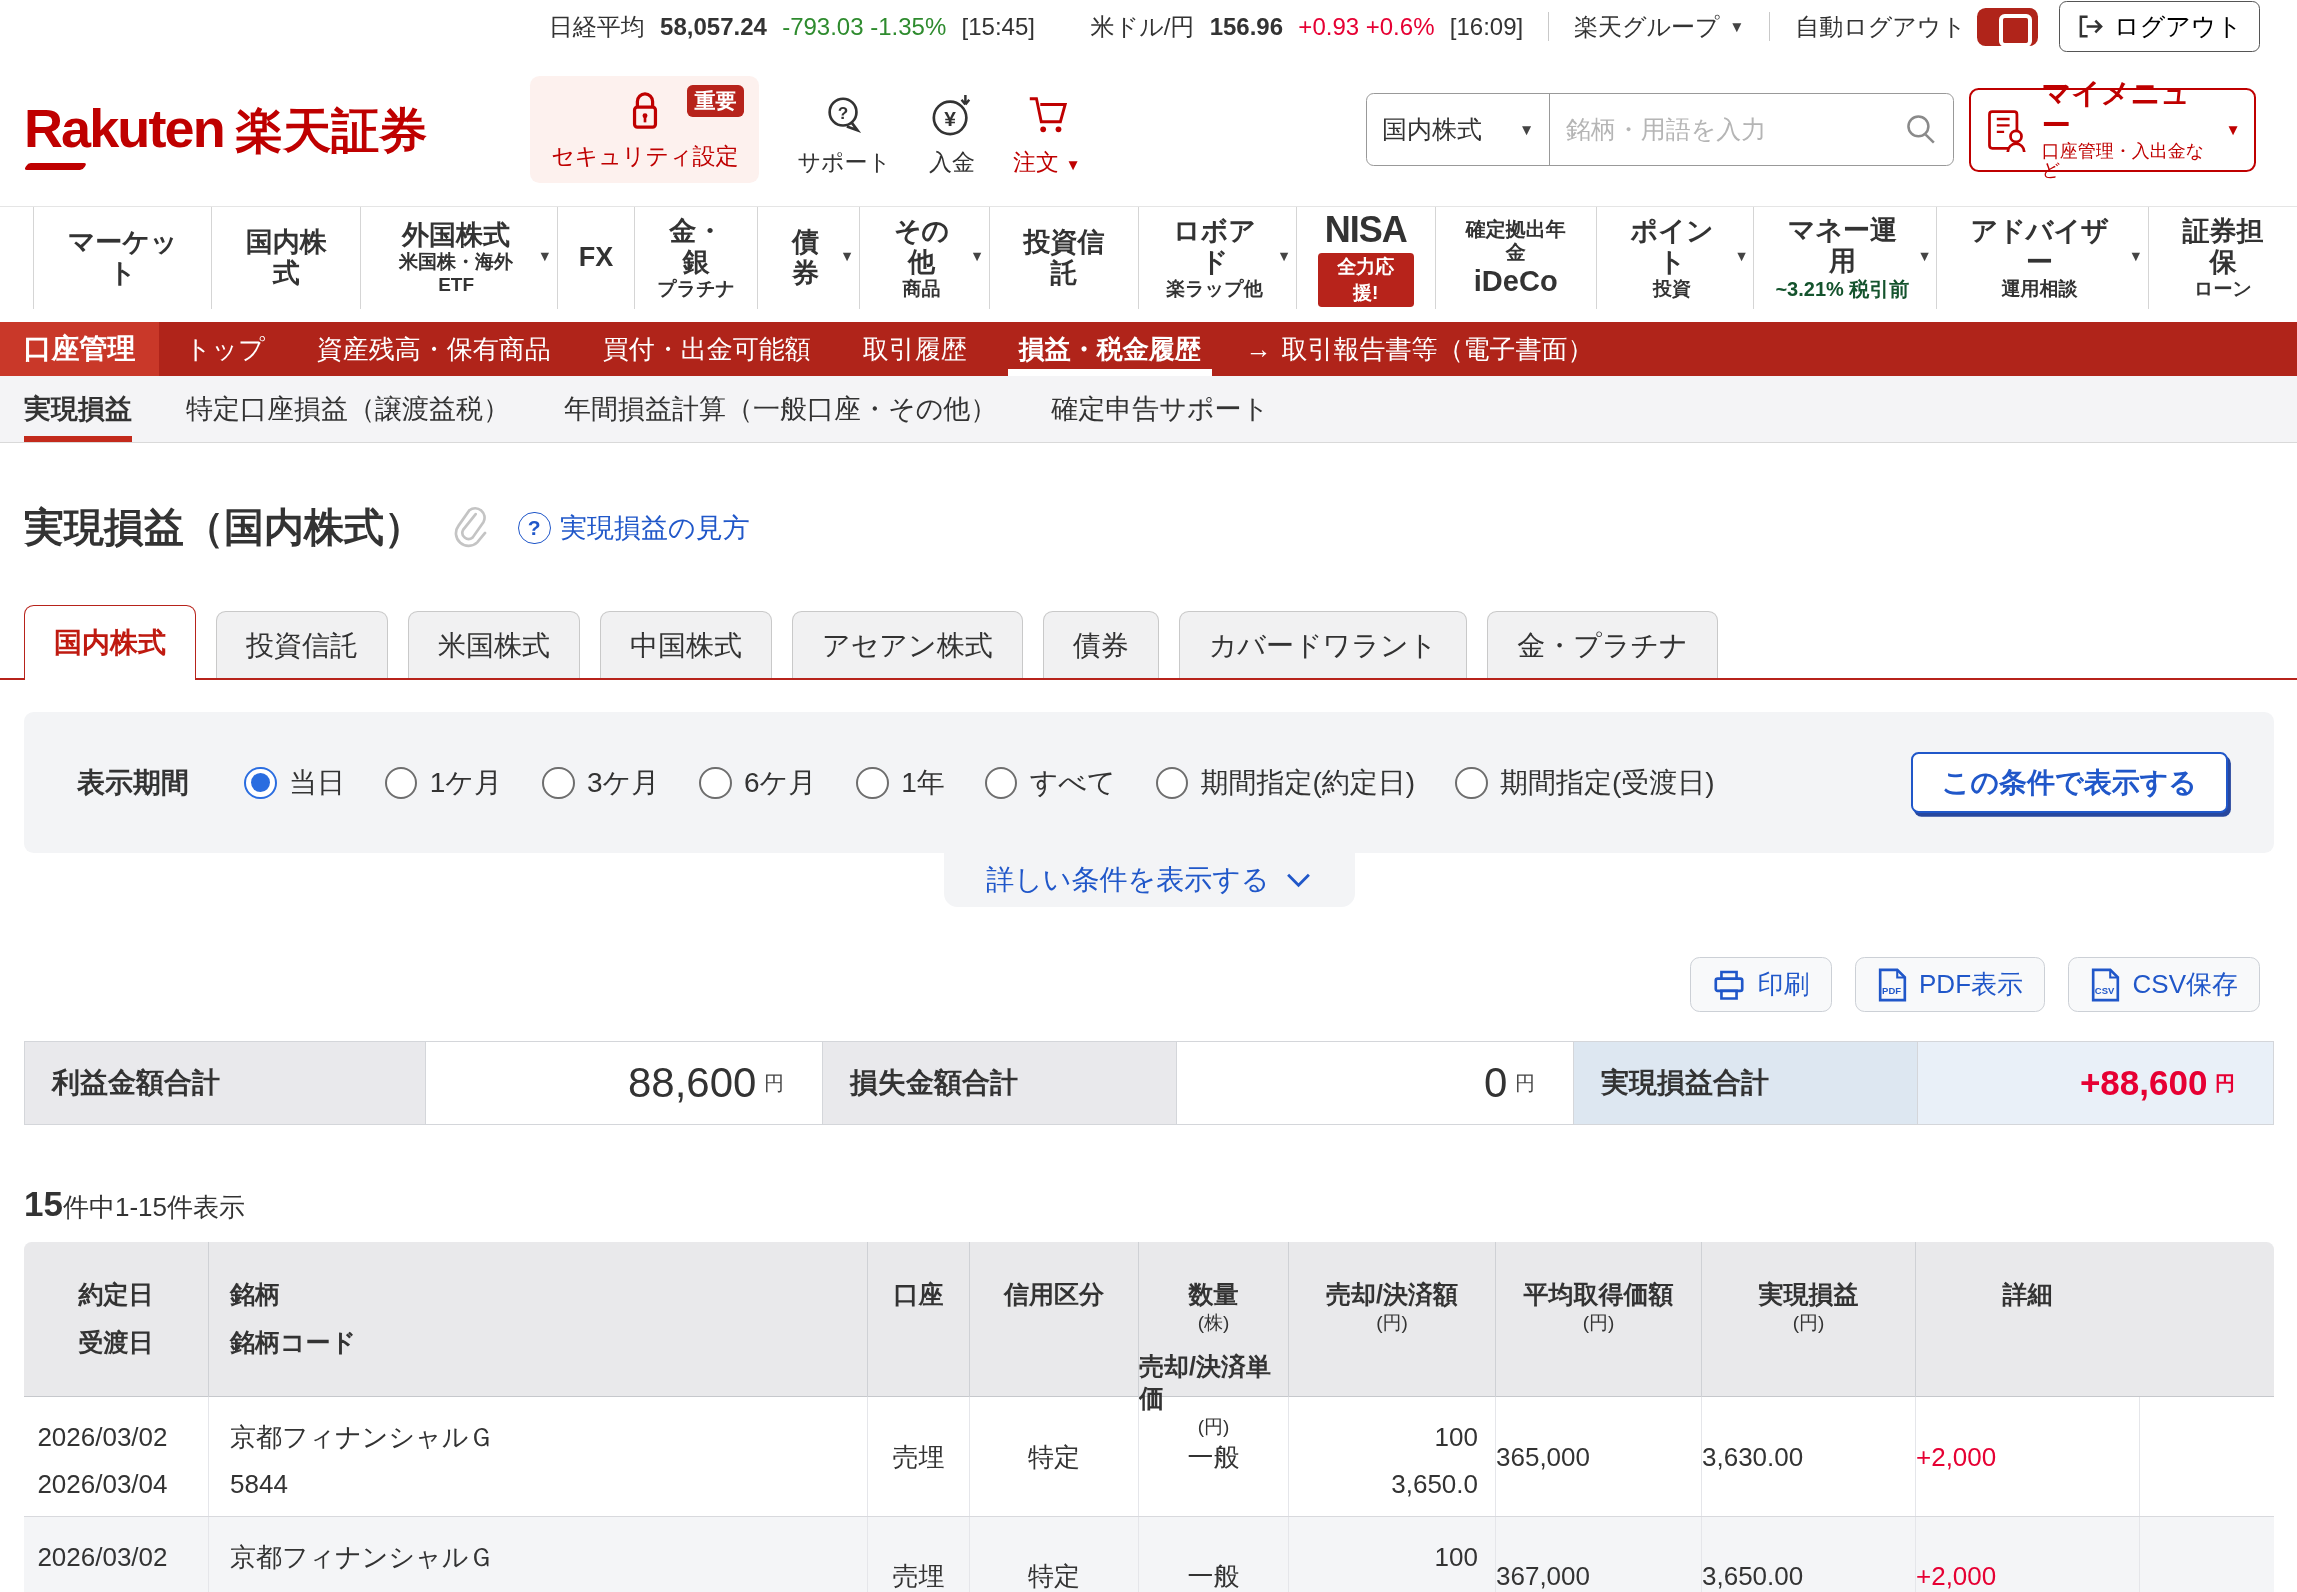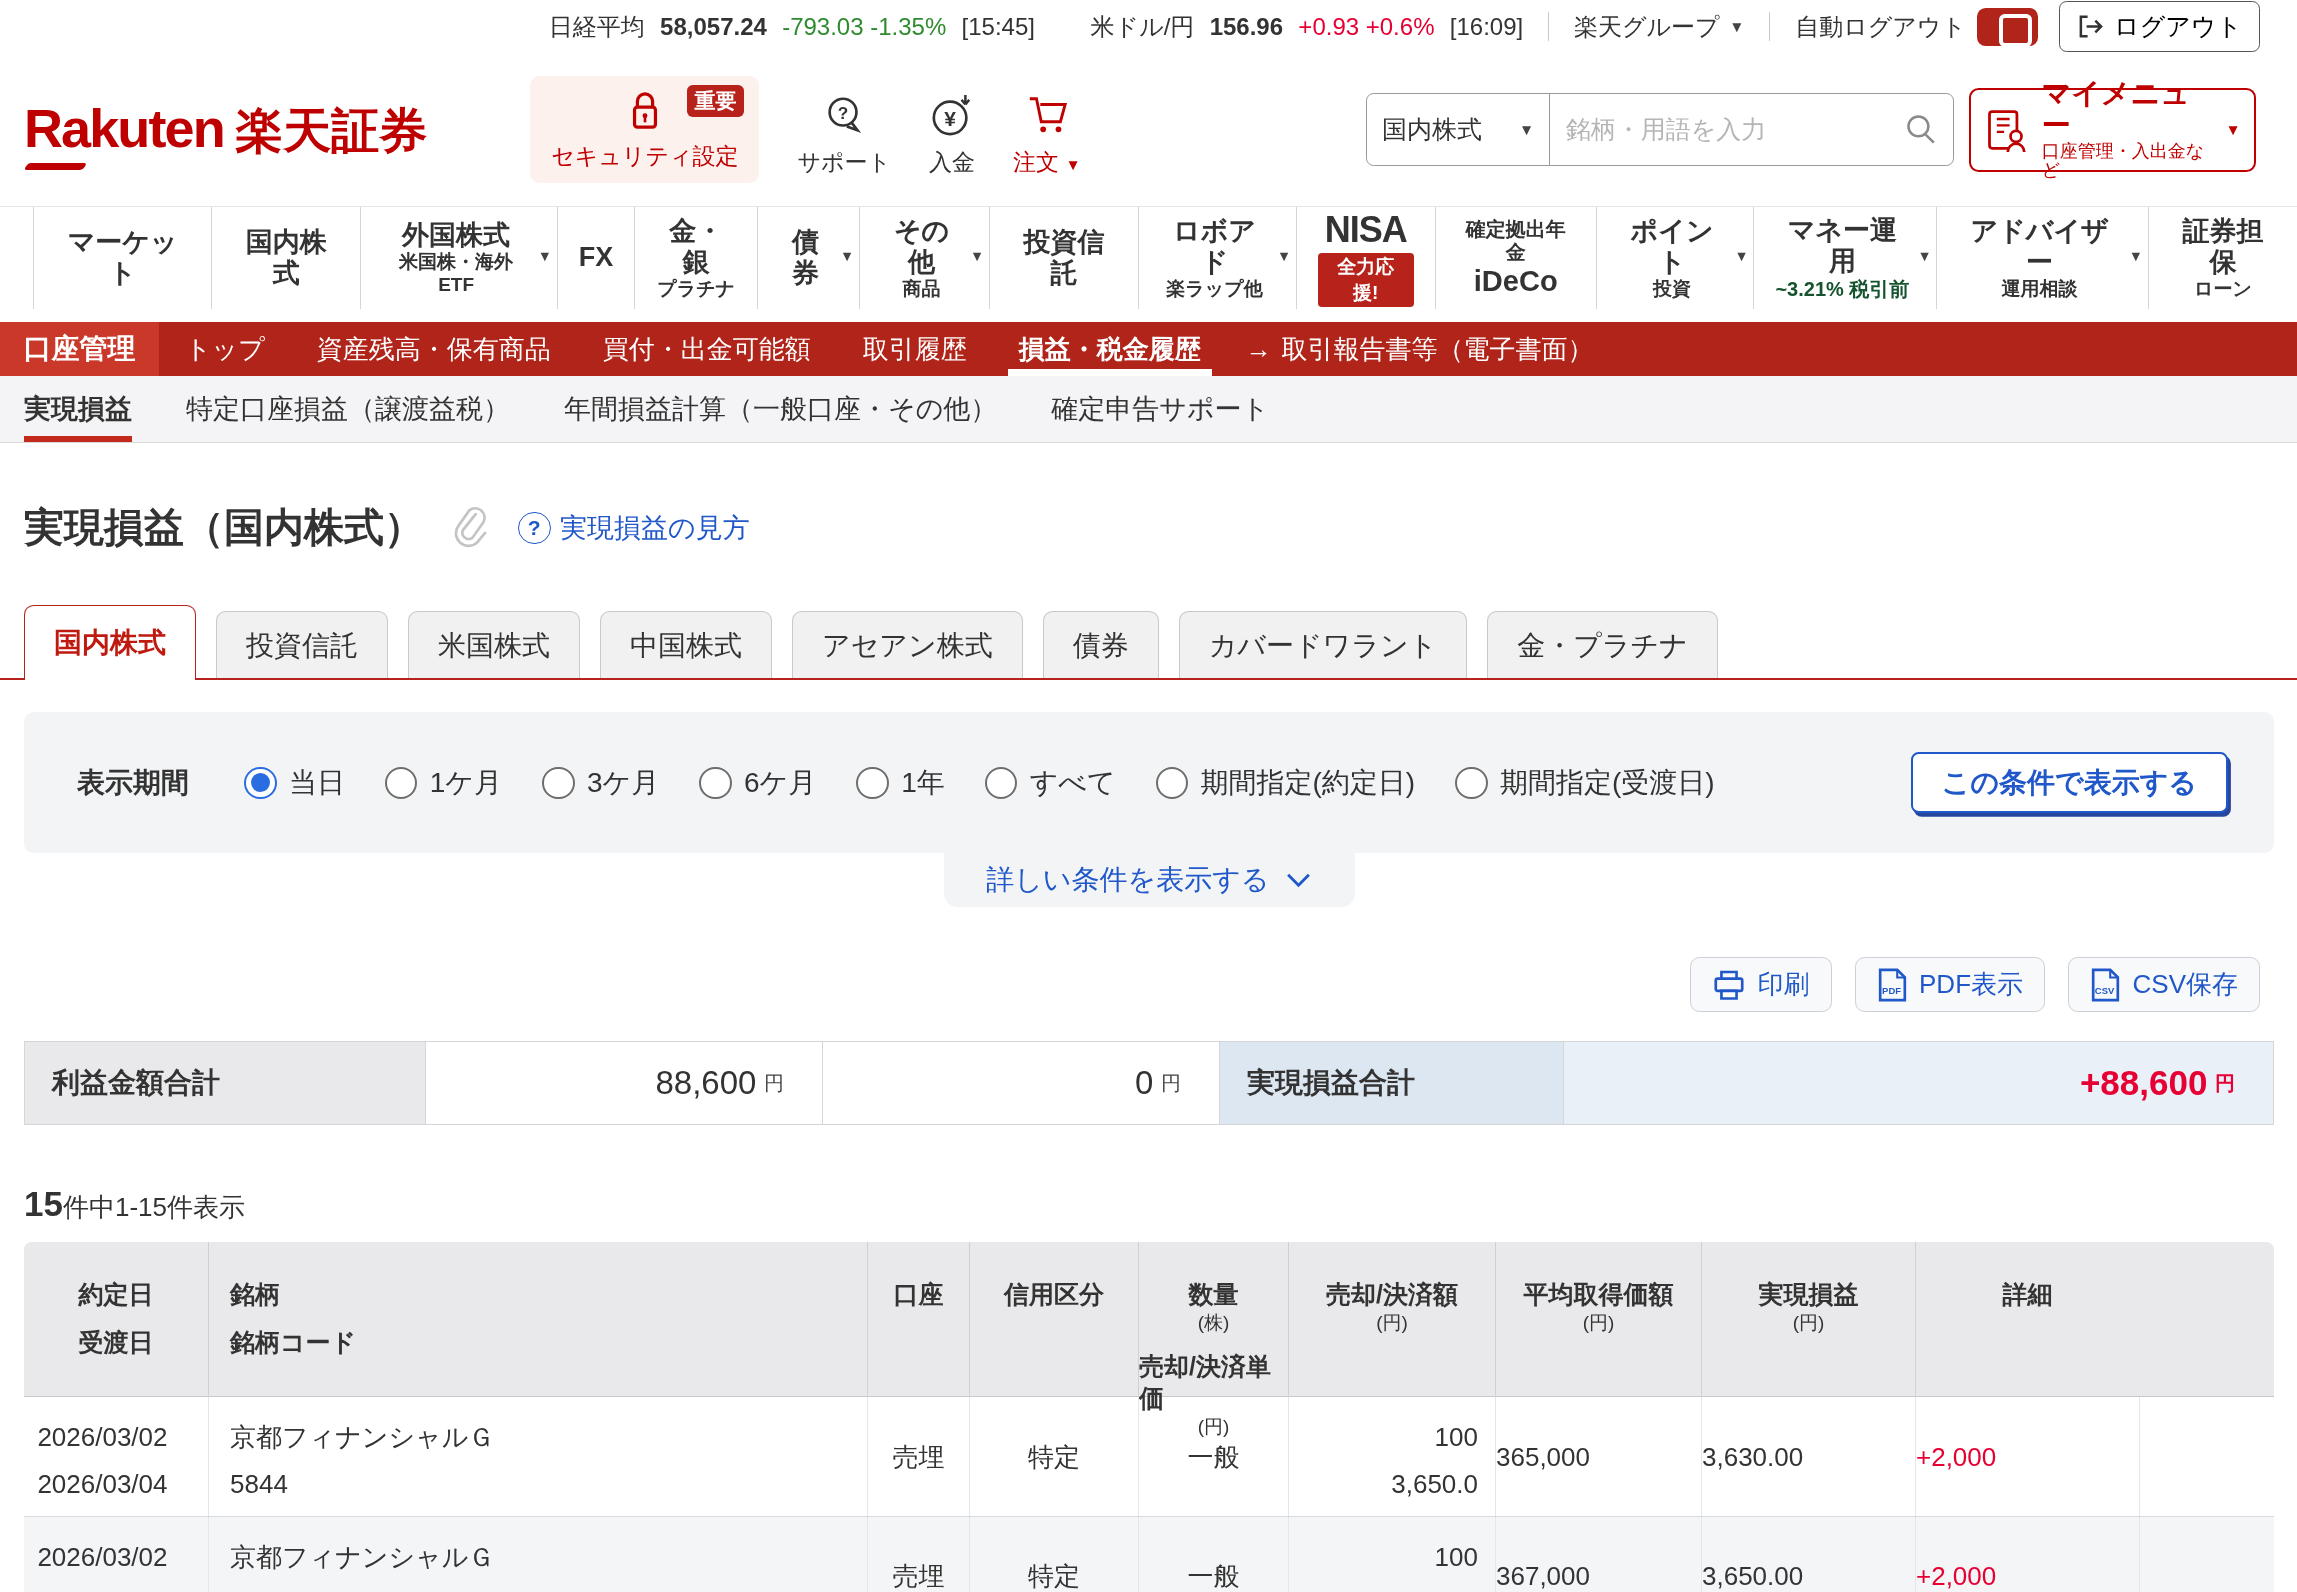--- a/index.html
+++ b/index.html
@@ -116,21 +116,21 @@
   .exp-btn { display:flex; align-items:center; gap:11.5px; padding:0 21px; background:#f8f9fa;
     border:1.9px solid #ccd0d6; border-radius:9.6px; color:#2057c9; font-size:26px; cursor:pointer; font-family:inherit; }
 
   
   .summary { margin:29px 24px 0; height:84px; display:flex; border:1px solid #d4d6da; }
   .sum-label { display:flex; align-items:center; padding-left:27px; font-size:28px; font-weight:bold;
     background:#e9e9ec; border-left:1px solid #d4d6da; }
   .sum-label:first-child { border-left:none; }
   .sum-value { display:flex; align-items:center; justify-content:flex-end; padding-right:38px;
     background:#fff; border-left:1px solid #d4d6da; }
-  .sum-num { font-size:33px; }
+  .sum-num { font-size:42px; }
   .sum-unit { font-size:20px; margin-left:7.6px; color:#444; }
   .w-label1 { width:400px; } .w-value1 { width:397px; }
   .w-label2 { width:354px; } .w-value2 { width:397px; }
   .sum-label.blue { background:#dde7f1; width:344px; }
   .sum-value.blue { background:#e9f0f8; flex:1; }
   .sum-num.red, .sum-unit.red { color:#e60033; font-weight:bold; }
   .sum-num.red { font-size:35px; }
 
   
   .count-row { margin:59px 0 0 24px; font-size:26px; }
@@ -444,20 +444,21 @@
     <span>CSV保存</span>
   </button>
 </div>
 
 <div class="summary">
   <div class="sum-label w-label1">利益金額合計</div>
   <div class="sum-value w-value1">
     <span class="sum-num">88,600</span>
     <span class="sum-unit">円</span>
   </div>
+  <div class="sum-label w-label2">損失金額合計</div>
   <div class="sum-value w-value2">
     <span class="sum-num">0</span>
     <span class="sum-unit">円</span>
   </div>
   <div class="sum-label blue">実現損益合計</div>
   <div class="sum-value blue">
     <span class="sum-num red">+88,600</span>
     <span class="sum-unit red">円</span>
   </div>
 </div>

